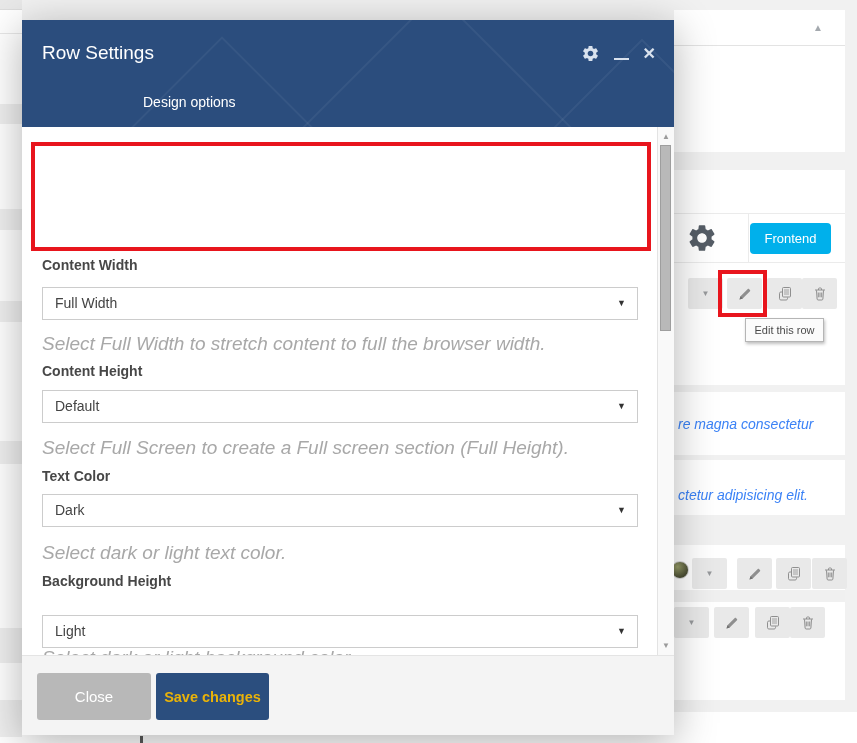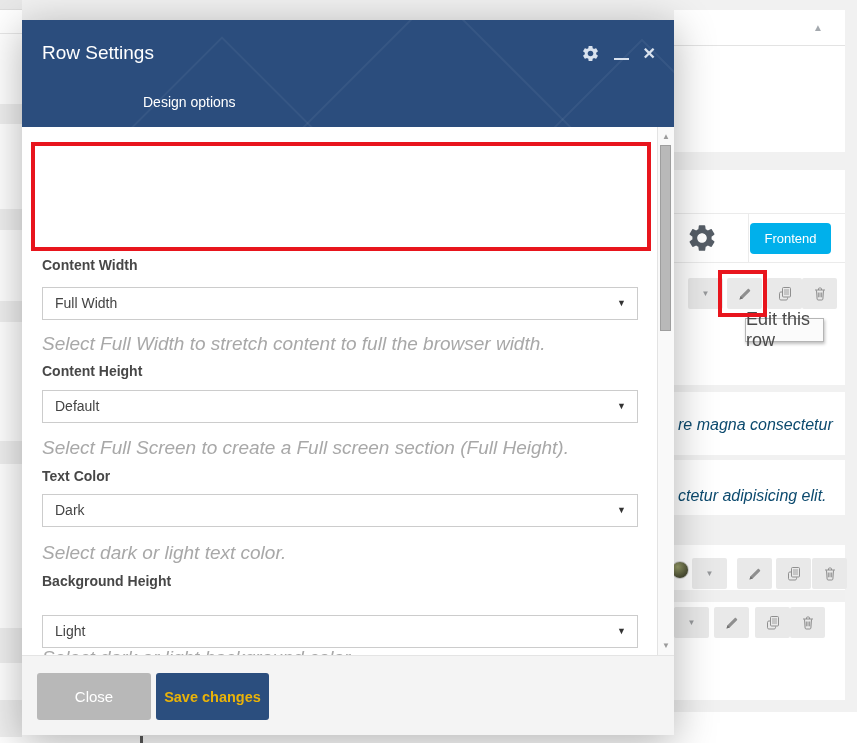--- a/index.html
+++ b/index.html
@@ -24,23 +24,23 @@
     font-family:"Liberation Sans",sans-serif; cursor:pointer; }
 
   .icon-btn { position:absolute; width:35px; height:31px; background:#e9e9e9;
     border:none; border-radius:2px; display:flex; align-items:center; justify-content:center;
     cursor:pointer; }
   .icon-btn .dd { font-size:8px; color:#96989b; }
   .icon-btn svg { display:block; }
 
   .tooltip { position:absolute; left:71px; top:148px; width:79px; height:24px;
     background:#fbfbfb; border:1px solid #b5b5b5; box-shadow:1px 2px 3px rgba(0,0,0,.25);
-    font-size:18px; color:#4a4a4a; display:flex; align-items:center; justify-content:center; }
-
-  .snippet { position:absolute; left:4px; font-size:16px; font-style:italic; color:#0c4a6e; white-space:nowrap; }
+    font-size:11px; color:#4a4a4a; display:flex; align-items:center; justify-content:center; }
+
+  .snippet { position:absolute; left:4px; font-size:14px; font-style:italic; color:#3b82f6; white-space:nowrap; }
 
   .avatar { position:absolute; left:-3px; top:16px; width:18px; height:18px; border-radius:50%;
     background:radial-gradient(circle at 35% 30%, #9aa06a, #4c4f35 70%); border:1px solid #d7d7d7; }
 
   
   .red-box { position:absolute; border:4px solid #e8151d; background:transparent; pointer-events:none; z-index:50; }
 
   
   .modal { left:22px; top:20px; width:652px; height:715px; background:#fff;
     box-shadow:0 8px 40px rgba(0,0,0,.3); z-index:10; }

